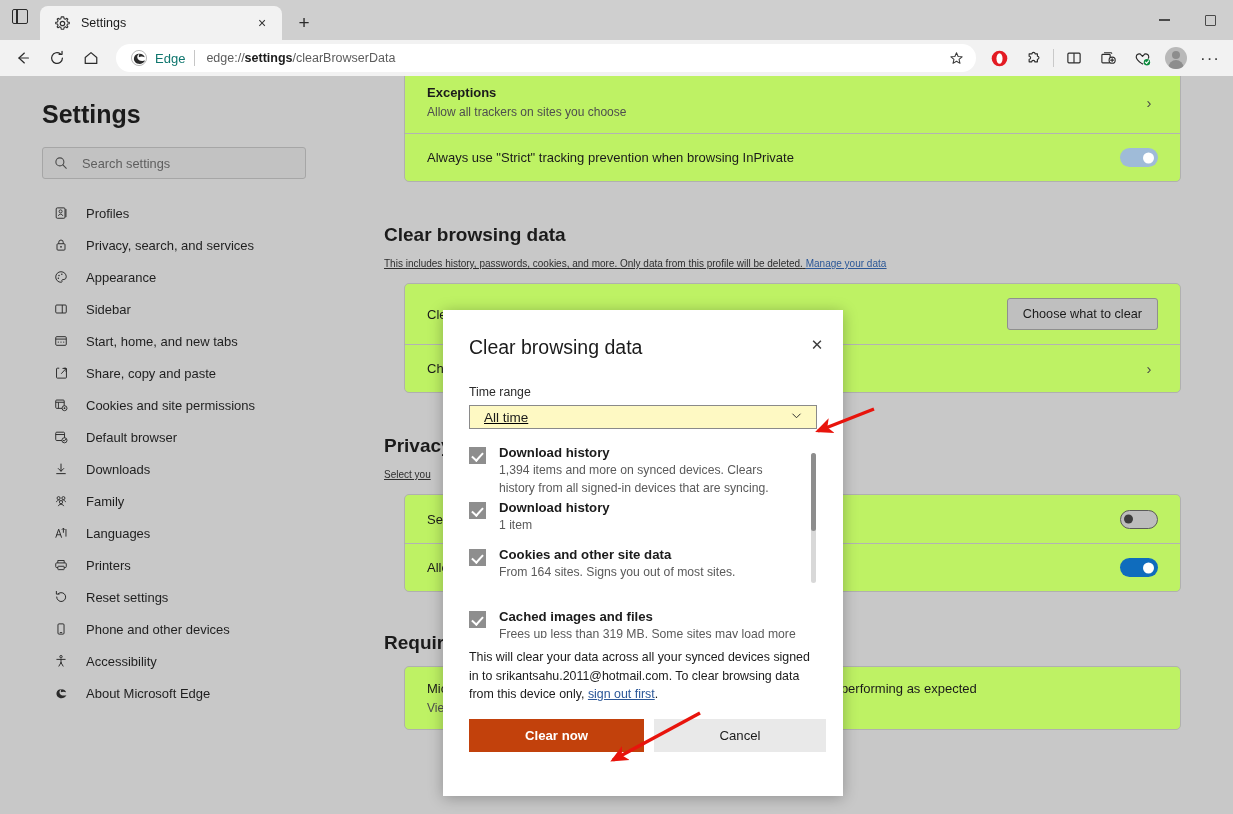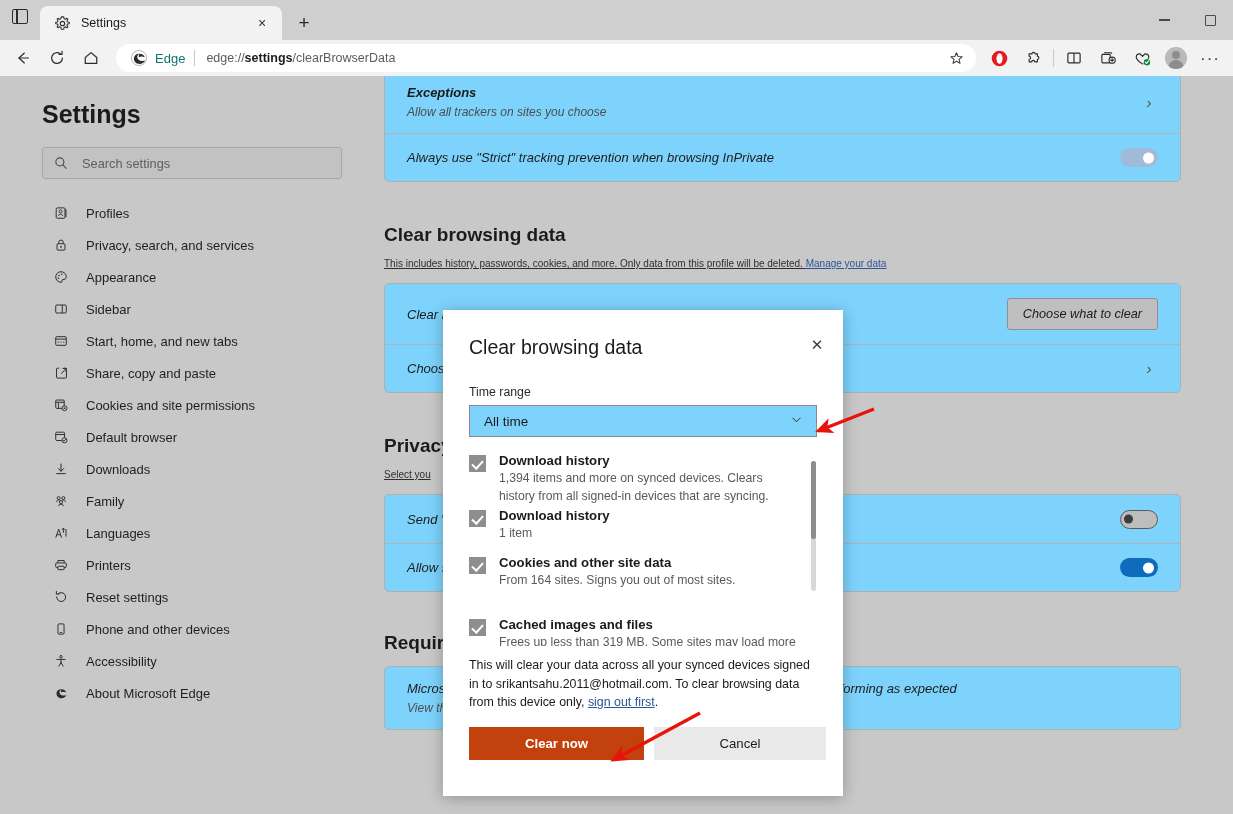--- a/index.html
+++ b/index.html
@@ -127,21 +127,21 @@
   
   .sidebar {
     position: absolute; left: 0; top: 0; width: 332px; height: 738px;
     padding: 24px 0 0 0;
   }
   .settings-title {
     font-size: 25px; color: #1b1b1b; padding: 0 0 0 42px; margin-bottom: 18px;
     font-weight: 600;
   }
   .search-box {
-    margin: 0 0 18px 42px; width: 300px; height: 32px;
+    margin: 0 0 18px 42px; width: 264px; height: 32px;
     border: 1px solid #a6a6a6; background: #c2c2c2; border-radius: 3px;
     display: flex; align-items: center; padding: 0 10px;
   }
   .search-box .s-icon { width: 17px; height: 17px; margin-right: 12px; flex: 0 0 17px; }
   .search-box .s-text { font-size: 12.8px; color: #5e5e5e; }
   .nav-list { padding: 0; }
   .nav-item {
     display: flex; align-items: center; height: 32px;
     padding-left: 52px; color: #1f1f1f;
   }
@@ -150,23 +150,22 @@
     display: flex; align-items: center; justify-content: center;
   }
   .nav-item .n-label { font-size: 13px; white-space: nowrap; }
 
   
   .content {
     position: absolute; left: 332px; top: 0; width: 901px; height: 738px;
     overflow: hidden;
   }
   .card {
-    background: #7dd3fc; border: 1px solid #b0b0b0; border-radius: 5px;
-    margin: 0 52px 0 52px;
-    font-style: italic;
+    background: #bef264; border: 1px solid #b0b0b0; border-radius: 5px;
+    margin: 0 52px 0 72px;
   }
   .card-row {
     display: flex; align-items: center; justify-content: space-between;
     padding: 14px 22px; min-height: 48px;
   }
   .card-row + .card-row { border-top: 1px solid #b3b3b3; }
   .row-main { flex: 1; min-width: 0; }
   .row-title { font-size: 13px; color: #1b1b1b; font-weight: 600; }
   .row-sub { font-size: 12px; color: #4e4e4e; margin-top: 5px; }
   .row-plain { font-size: 13px; color: #1b1b1b; }
@@ -214,23 +213,23 @@
     display: flex; align-items: center; justify-content: center;
     font-size: 15px; color: #3d3d3d; line-height: 1;
   }
   .modal-title {
     font-size: 19.5px; color: #1b1b1b; padding: 26px 0 0 26px; font-weight: 400;
   }
   .modal-label {
     font-size: 12.3px; color: #2b2b2b; padding: 26px 0 6px 26px;
   }
   .select {
-    margin-left: 26px; width: 348px; height: 32px; background: #7dd3fc;
+    margin-left: 26px; width: 348px; height: 24px; background: #fef9c3;
     border: 1px solid #8a8a8a; display: flex; align-items: center;
-    justify-content: space-between; padding: 0 12px 0 14px;
+    justify-content: space-between; padding: 0 12px 0 14px; text-decoration: underline;
   }
   .select-val { font-size: 13.5px; color: #1b1b1b; }
   .check-area {
     margin-top: 16px; padding: 0 0 0 26px; position: relative;
     height: 193px; overflow: hidden;
   }
   .check-item { display: flex; padding-bottom: 3px; }
   .cbox {
     width: 17px; height: 17px; flex: 0 0 17px; background: #8e8e8e;
     margin-right: 13px; margin-top: 2px; position: relative;

